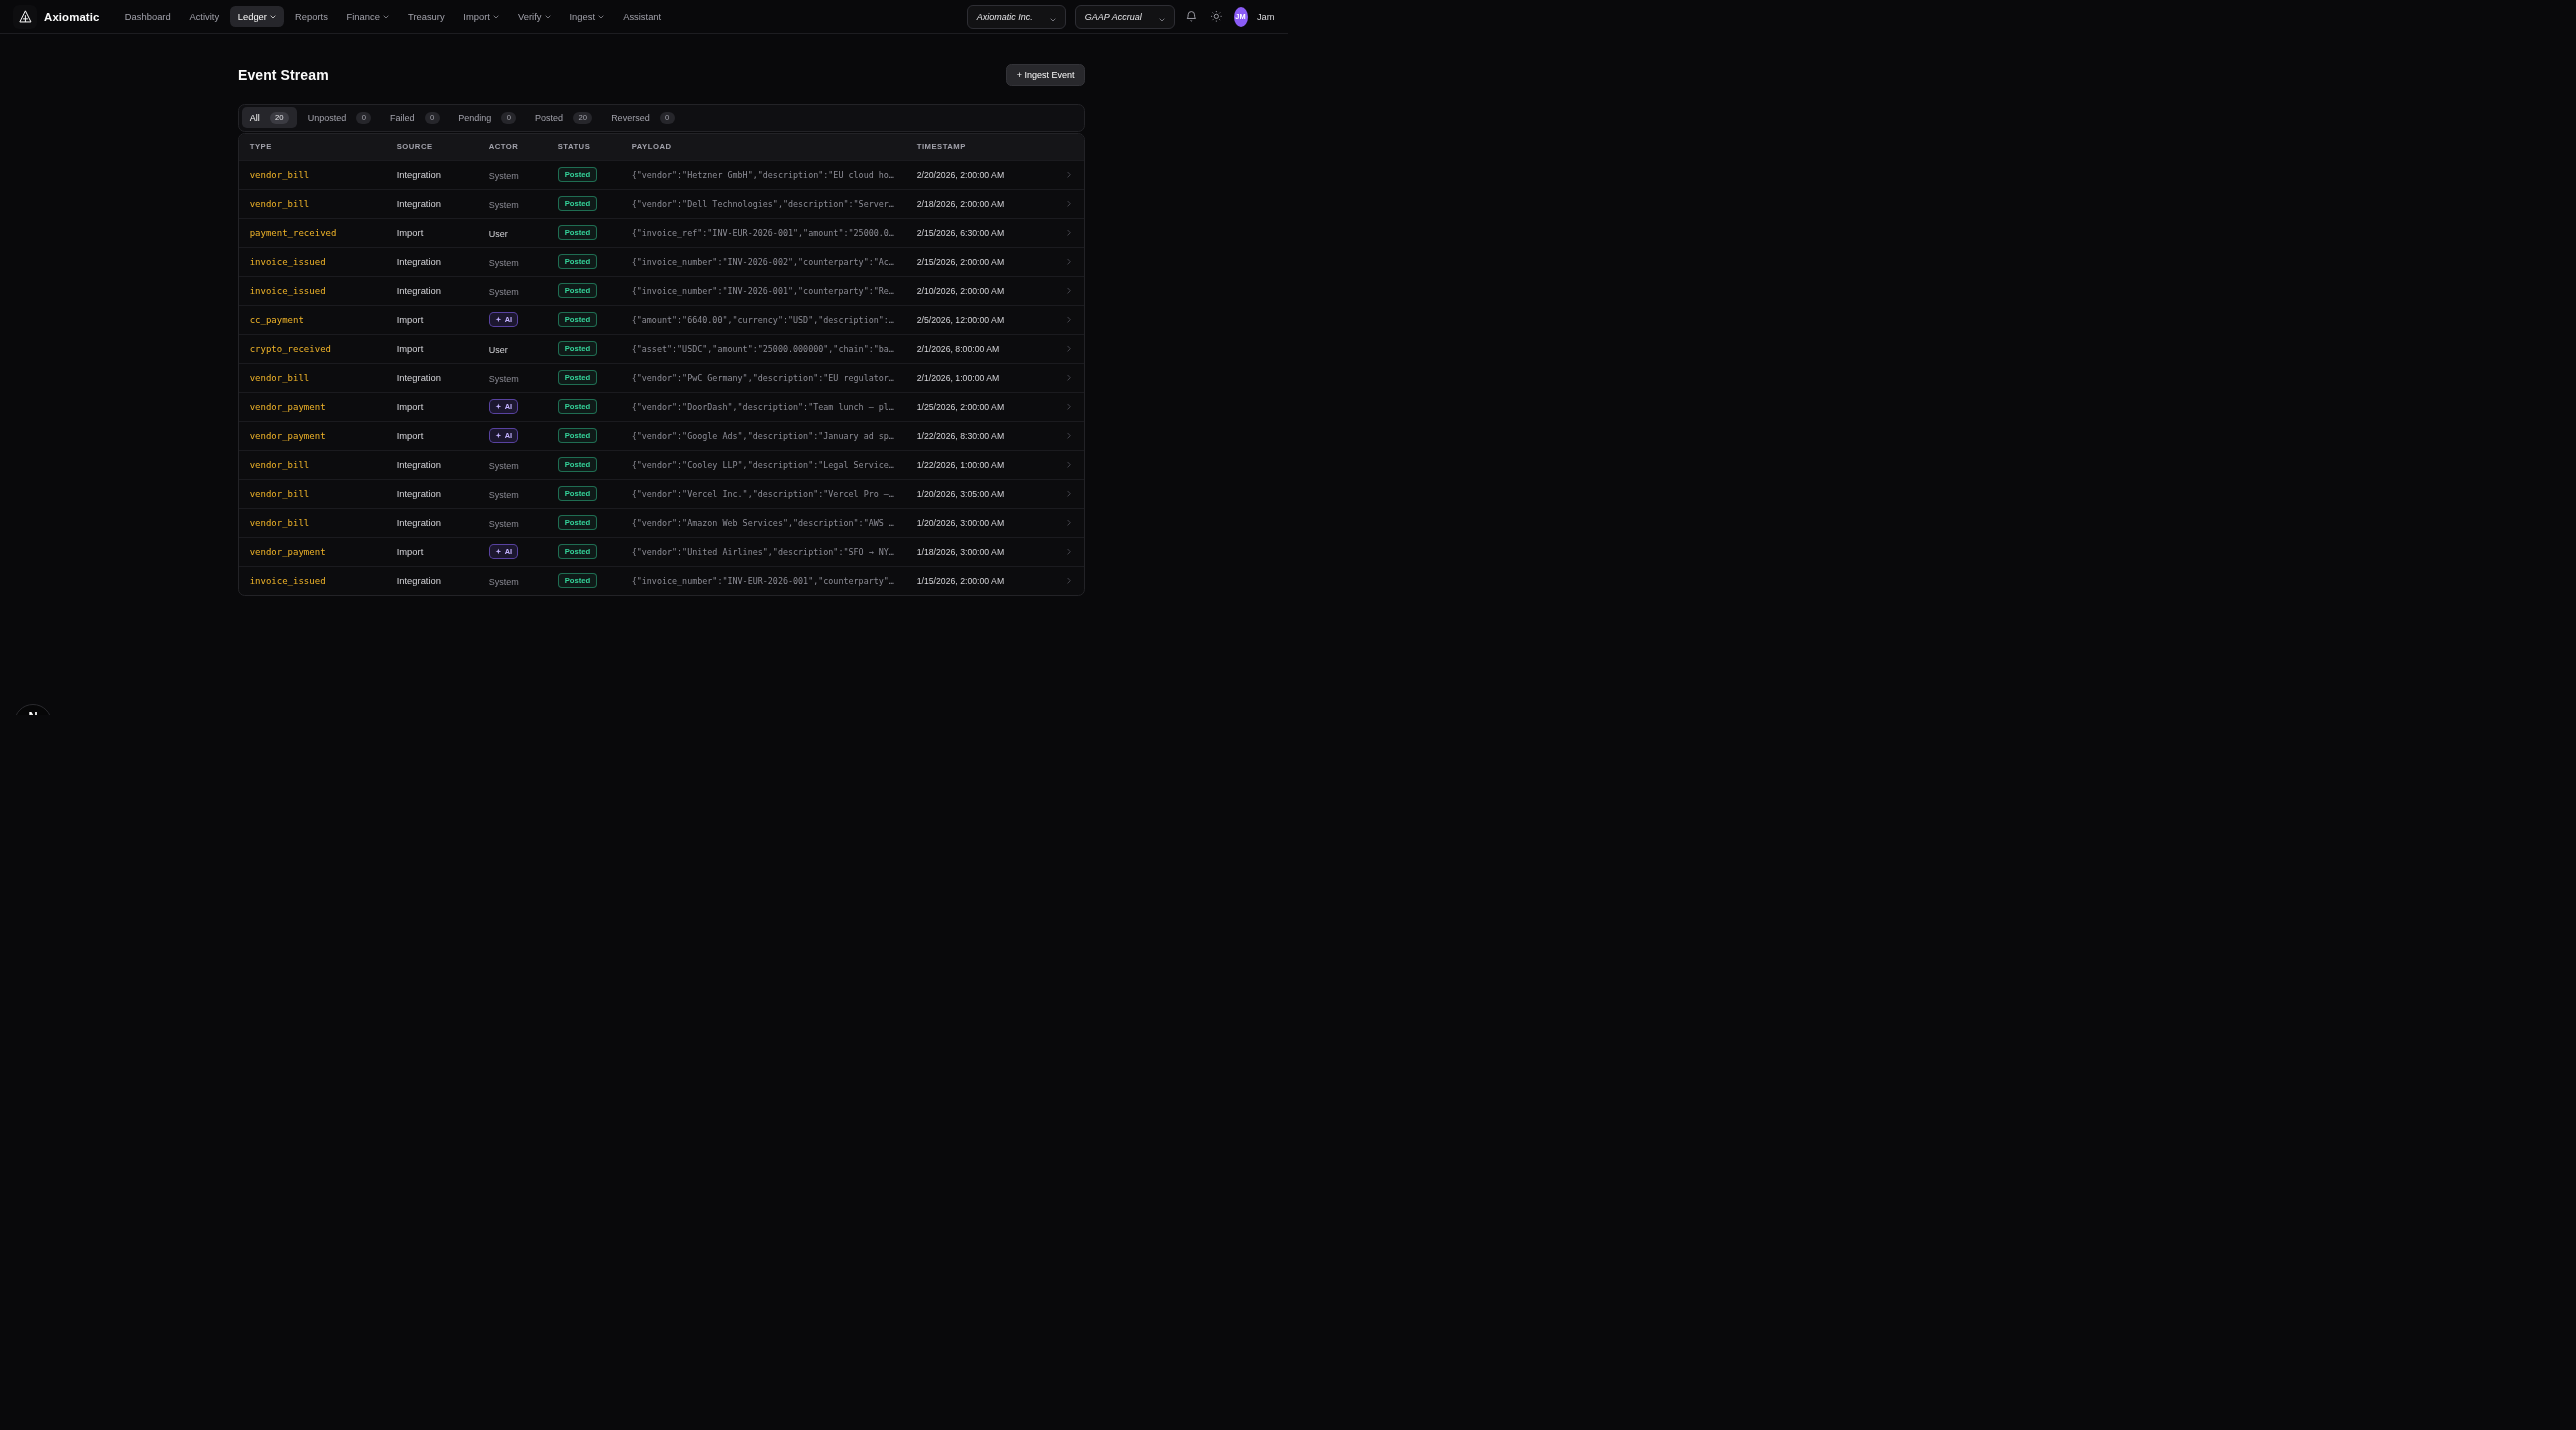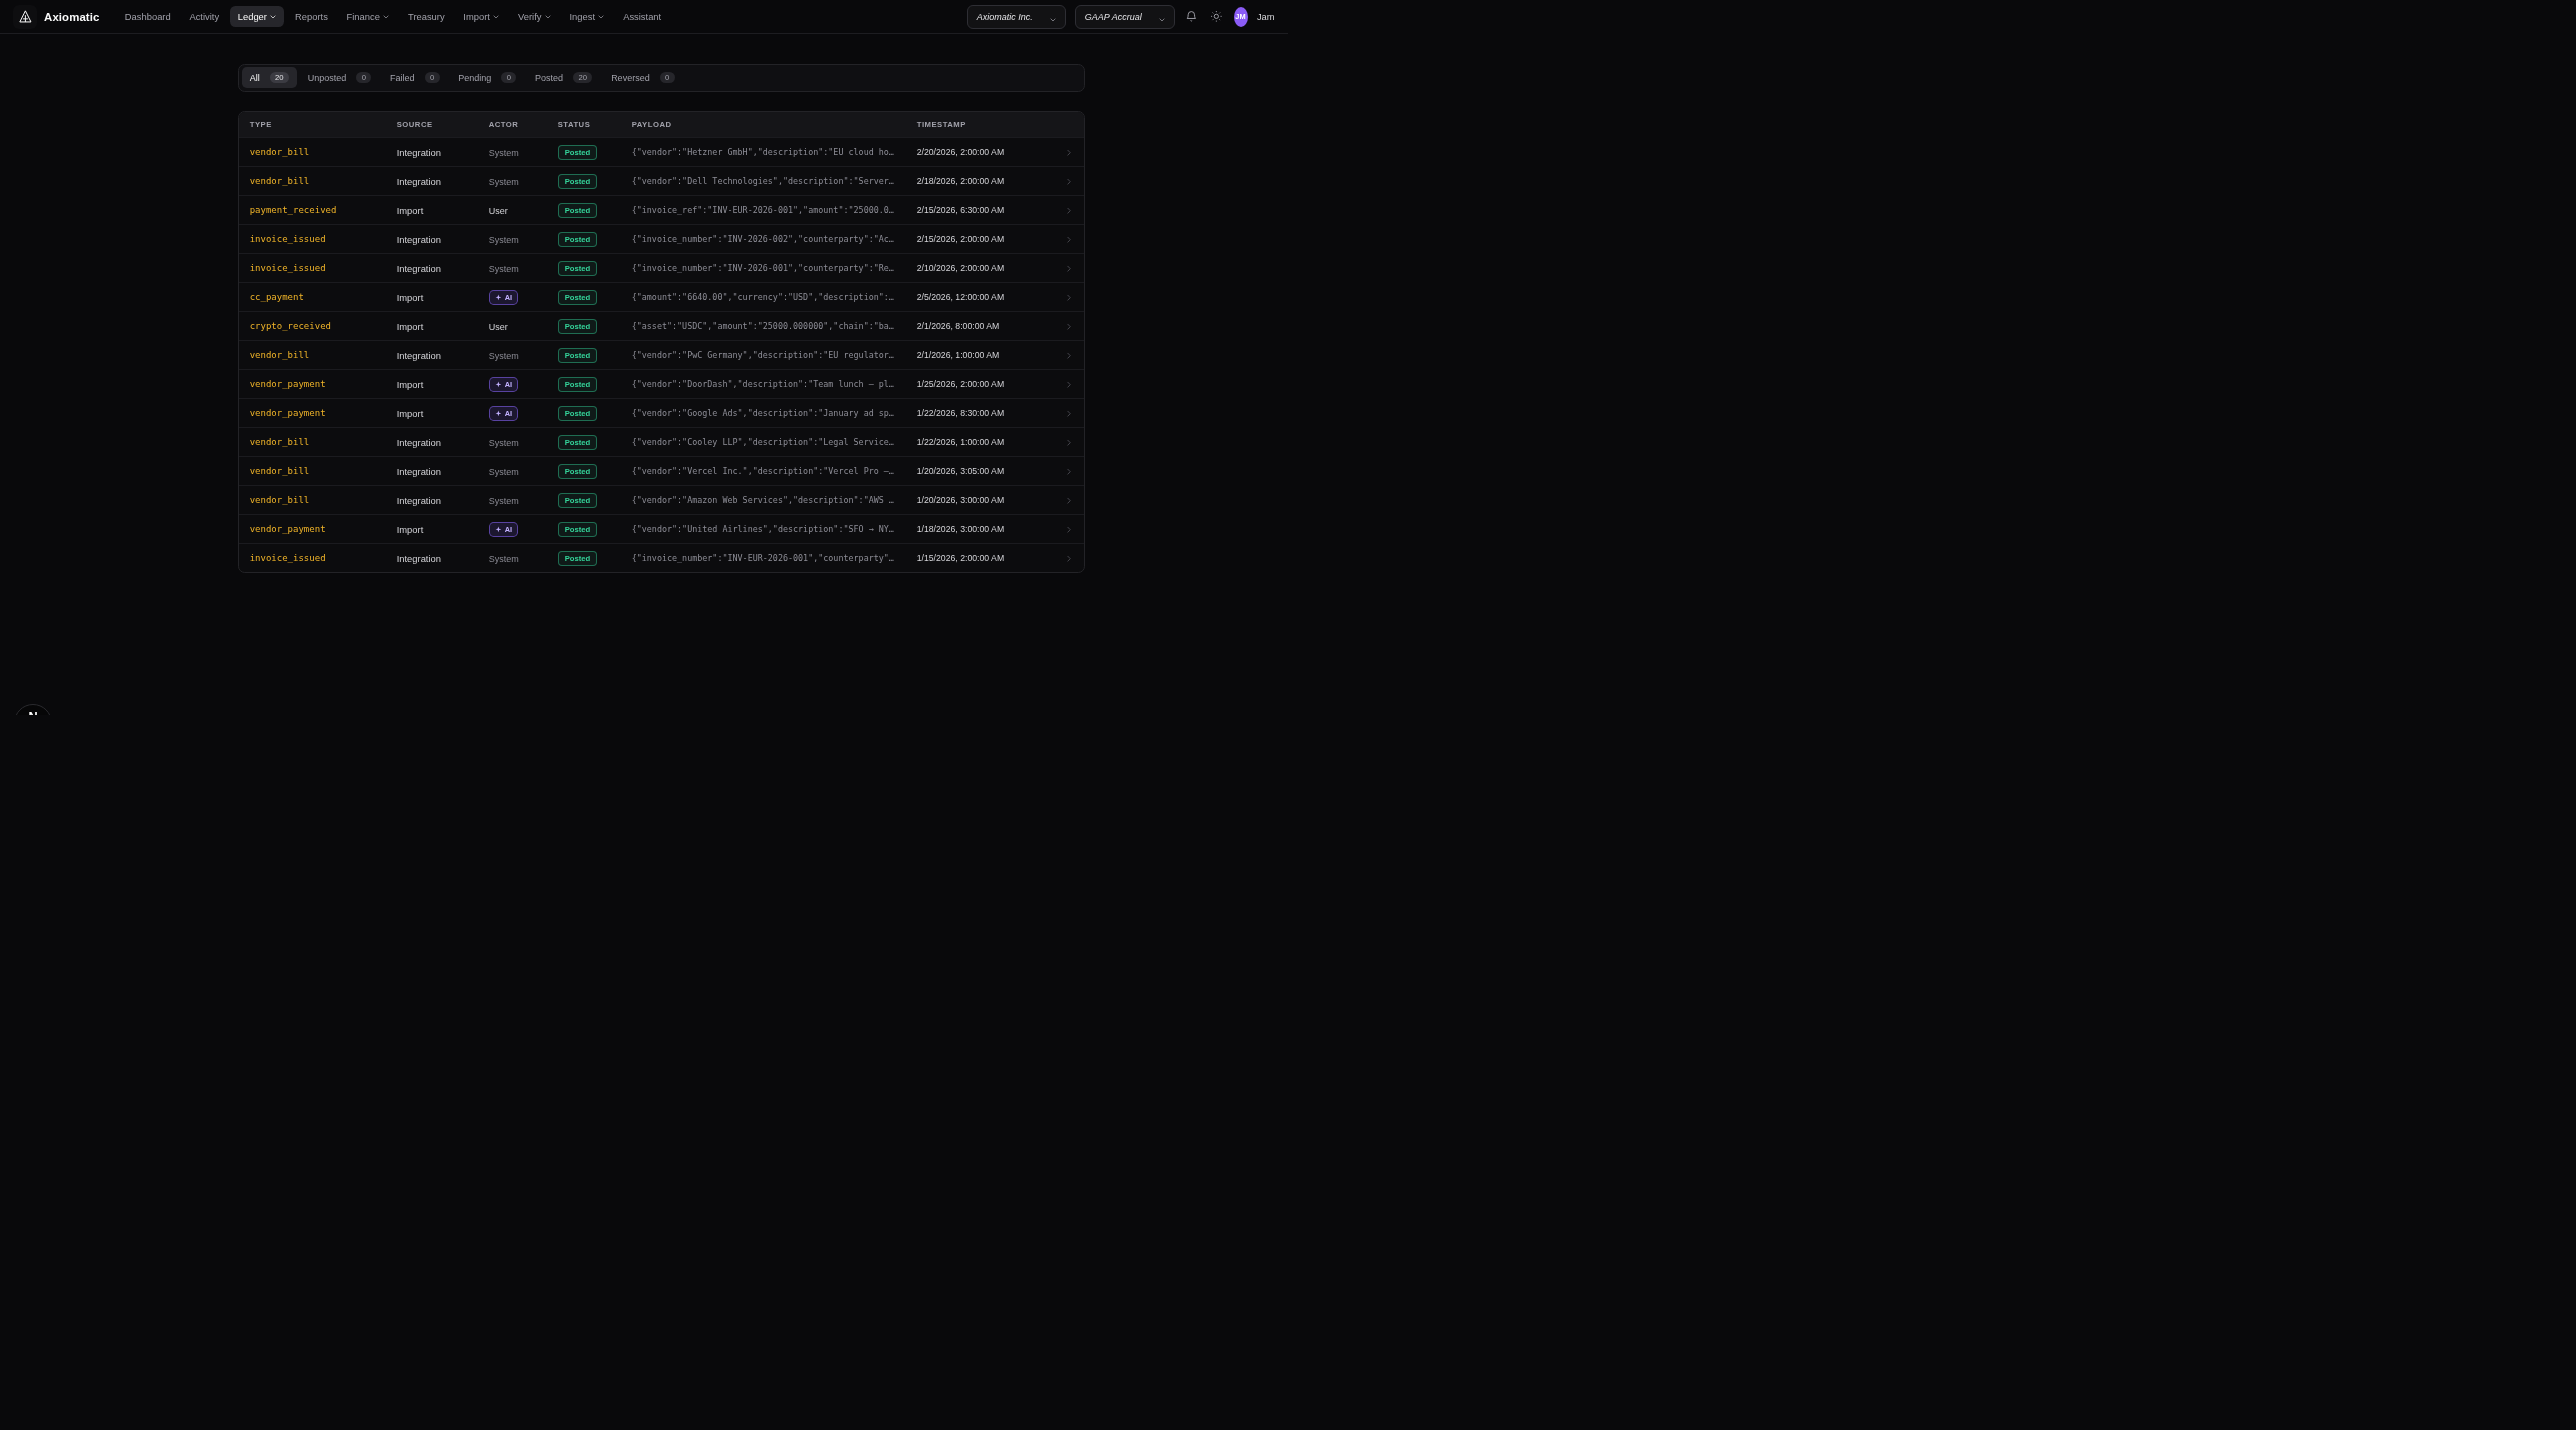--- a/index.html
+++ b/index.html
@@ -42,21 +42,21 @@
                font-family:inherit; }
 
   .tabs{ display:flex; align-items:center; gap:2.7px; background:#0f0f12;
          border:0.7px solid #232327; border-radius:6.7px; padding:2.7px; }
   .tab{ display:flex; align-items:center; gap:10px; padding:4.7px 8px; border-radius:4.7px;
         font-size:9px; color:#a1a1aa; cursor:pointer; }
   .tab.active{ background:#26262b; color:#fafafa; }
   .tab .count{ background:#26262b; border-radius:670px; padding:1.3px 5.4px; font-size:7.7px; color:#a1a1aa; }
   .tab.active .count{ background:#3b3b42; color:#e4e4e7; }
 
-  .table{ margin-top:19px; border:0.7px solid #232327; border-radius:6.7px;
+  .table{ margin-top:1px; border:0.7px solid #232327; border-radius:6.7px;
           overflow:hidden; background:#0c0c0e; }
   .tr{ display:grid; grid-template-columns:147px 92px 69px 74px 285px 138px 1fr;
        align-items:center; padding:0 10.7px; }
   .thead{ background:#151518; height:25.5px; }
   .thead .th{ font-size:7.7px; letter-spacing:0.5px; color:#a1a1aa; font-weight:700; }
   .row{ height:29px; border-top:0.7px solid #1b1b1f; cursor:pointer; }
   .cell-type{ font-size:9px; color:#f0b429; }
   .cell-source{ font-size:9.4px; color:#d4d4d8; }
   .cell-actor{ font-size:9px; color:#8b8b94; }
   .cell-actor.user{ color:#d4d4d8; }
@@ -165,20 +165,24 @@
         <circle cx="12" cy="12" r="4"></circle>
           <path d="M12 2v2M12 20v2M4.9 4.9l1.4 1.4M17.7 17.7l1.4 1.4M2 12h2M20 12h2M4.9 19.1l1.4-1.4M17.7 6.3l1.4-1.4"></path>
       </svg>
     </button>
     <div class="avatar">JM</div>
     <span class="user-name">Jam</span>
   </div>
 </header>
 
 <main>
+  <div class="title-row">
+    <h1>Event Stream</h1>
+    <button class="ingest-btn">+ Ingest Event</button>
+  </div>
 
   <div class="tabs" id="filters">
       <div class="tab active">
         <span>All</span>
         <span class="count">20</span>
       </div>
       <div class="tab">
         <span>Unposted</span>
         <span class="count">0</span>
       </div>

